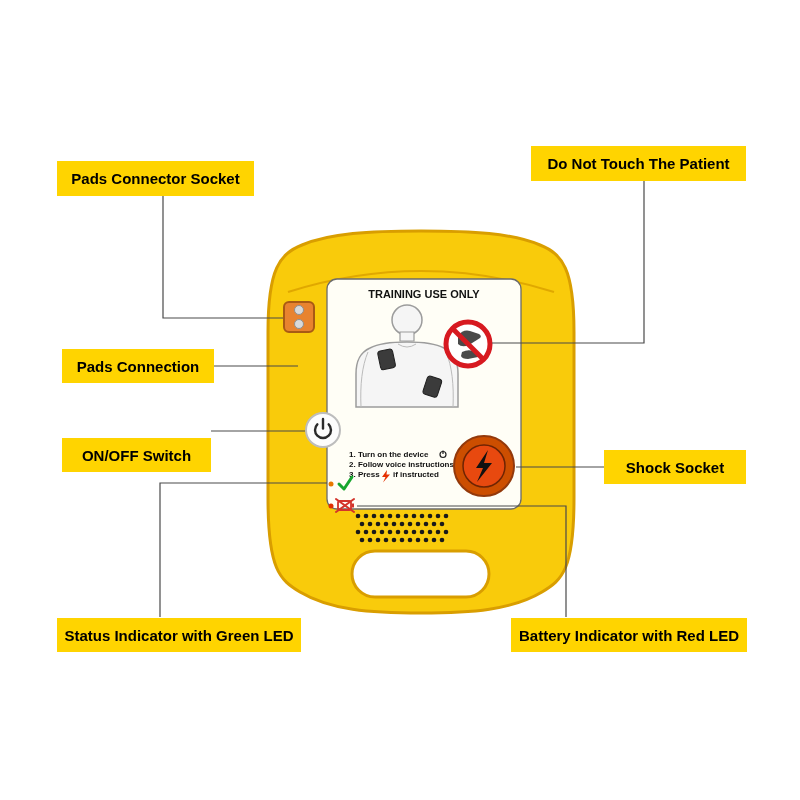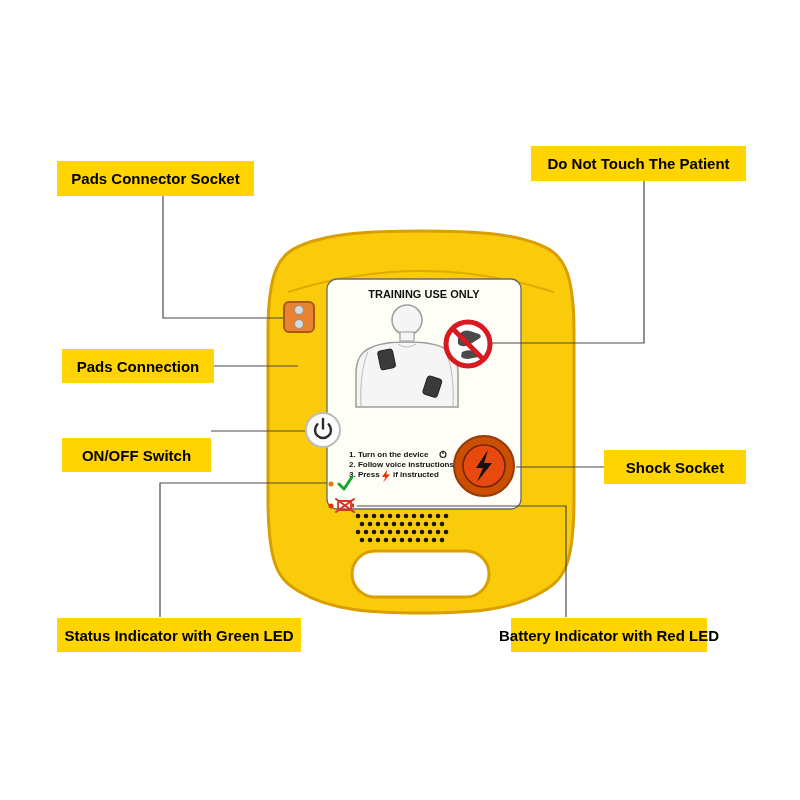--- a/index.html
+++ b/index.html
@@ -12,21 +12,21 @@
     font-weight:bold; font-size:15px; line-height:1;
     display:flex; align-items:center; justify-content:center;
     white-space:nowrap;
   }
   .lbl-pads-socket { left:57px;  top:161px; width:197px; height:35px; }
   .lbl-no-touch    { left:531px; top:146px; width:215px; height:35px; }
   .lbl-pads-conn   { left:62px;  top:349px; width:152px; height:34px; }
   .lbl-onoff       { left:62px;  top:414px; width:149px; height:34px;margin-top:24px; }
   .lbl-shock       { left:604px; top:450px; width:142px; height:34px; }
   .lbl-status      { left:57px;  top:618px; width:244px; height:34px;text-align:center; }
-  .lbl-battery     { left:511px; top:618px; width:196px; height:34px; }
+  .lbl-battery     { left:511px; top:618px; width:236px; height:34px; }
   .diagram-svg { position:absolute; left:0; top:0; }
   svg text { font-family:"Liberation Sans", sans-serif; }
 </style>
 </head>
 <body>
 
 <div class="canvas">
 
   <svg class="diagram-svg" width="800" height="800" viewBox="0 0 800 800">
 

